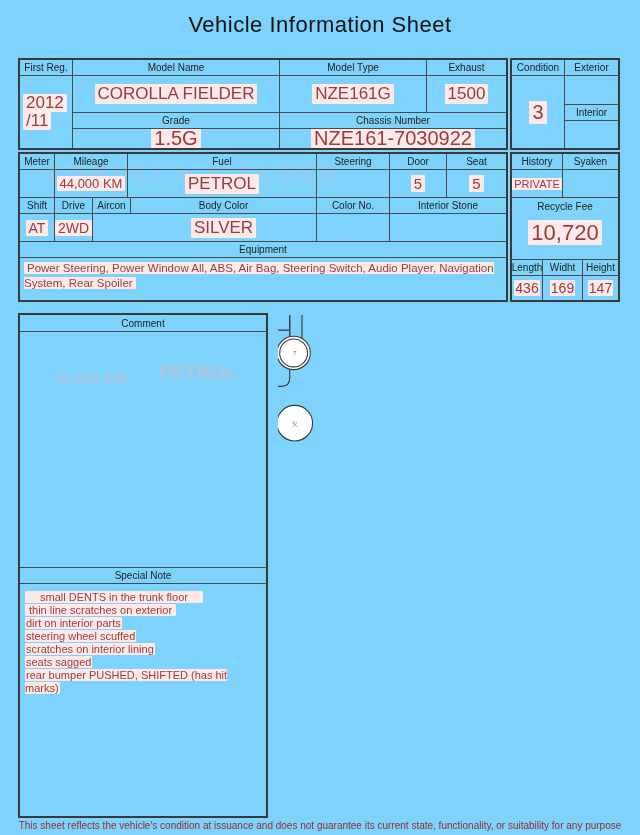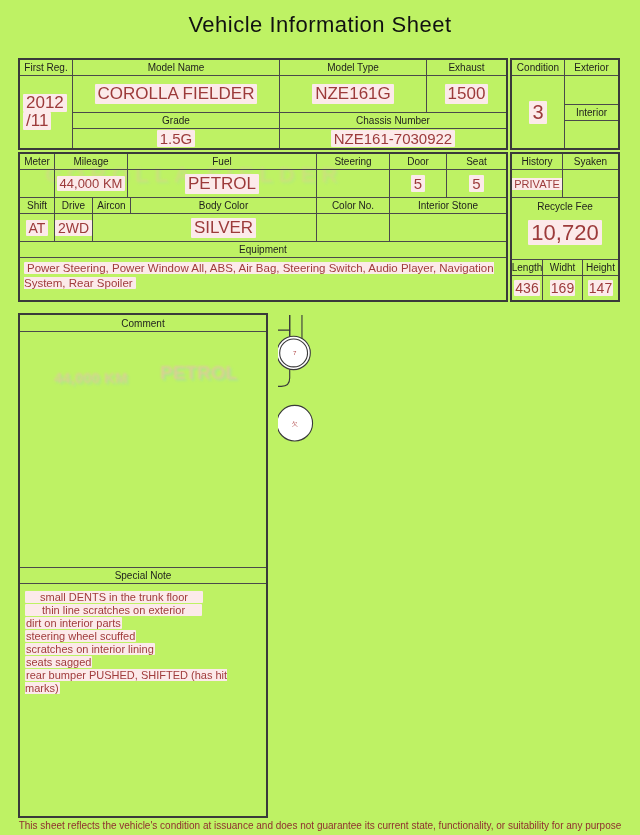--- a/index.html
+++ b/index.html
@@ -1,32 +1,32 @@
 <!DOCTYPE html>
 <html><head>
 <meta charset="utf-8">
 <style>
   html,body{margin:0;padding:0;background:#fff;}
-  #sheet{position:relative;width:640px;height:835px;background:#bef264;overflow:hidden;
+  #sheet{position:relative;width:640px;height:835px;background:#7dd3fc;overflow:hidden;
          font-family:"Liberation Sans","DejaVu Sans",sans-serif;color:#222;}
   .abs{position:absolute;}
   #title{top:12px;left:0;width:640px;text-align:center;font-size:22px;font-weight:500;
          letter-spacing:.5px;color:#111;}
   
   .box{position:absolute;border:2px solid #3a3a3a;background:transparent;box-sizing:border-box;}
   .grid{display:grid;width:100%;height:100%;}
   .cell{box-sizing:border-box;display:flex;align-items:center;justify-content:center;overflow:hidden;}
   .br{border-right:1px solid #4a4a4a;}
   .bb{border-bottom:1px solid #4a4a4a;}
   .bt{border-top:1px solid #4a4a4a;}
   .lbl{font-size:10px;color:#1d1d1d;}
   .val{color:#9c3a3a;}
   .hl{background:#fceaea;padding:0 3px;border-radius:1px;}
   .row{display:flex;box-sizing:border-box;}
-  .f17{font-size:17px;} .f16{font-size:15px;} .f15{font-size:15px;} .f14{font-size:14px;}
+  .f17{font-size:17px;} .f16{font-size:20px;} .f15{font-size:15px;} .f14{font-size:14px;}
   .f13{font-size:13px;} .f11{font-size:11px;} .f20{font-size:20px;} .f18{font-size:22px;}
   
   .sechdr{height:17px;display:flex;align-items:center;justify-content:center;font-size:10px;color:#1d1d1d;box-sizing:border-box;}
   .notes{padding:7px 5px 0 5px;}
   .note-line{font-size:11px;line-height:13px;color:#a03c3c;}
   
   .equip{font-size:11.5px;line-height:1.3;color:#a03c3c;padding:3px 4px;text-align:left;
          display:block;width:100%;box-sizing:border-box;}
   
   #footer{top:820px;left:0;width:640px;text-align:center;font-size:10px;color:#8f2f2f;}
@@ -187,21 +187,21 @@
   <div class="box" style="left:18px;top:313px;width:250px;height:505px;display:flex;flex-direction:column;">
     <div class="sechdr" style="border-bottom:1px solid #4a4a4a;">Comment</div>
     <div style="height:235px;position:relative;">
       <span class="ghost" id="g2" style="left:34px;top:37px;position:absolute;">44,000 KM</span>
       <span class="ghost" id="g3" style="left:140px;top:30px;position:absolute;">PETROL</span>
       <span></span>
     </div>
     <div class="sechdr bt" style="border-bottom:1px solid #4a4a4a;">Special Note</div>
     <div class="notes">
       <div class="note-line"><span class="hl" style="padding:0 15px;">small DENTS in the trunk floor</span></div>
-      <div class="note-line"><span class="hl" style="padding:0 17px;">thin line scratches on exterior</span></div>
+      <div class="note-line"><span class="hl" style="padding:0 4px;">thin line scratches on exterior</span></div>
       <div class="note-line"><span class="hl" style="padding:0 1px;">dirt on interior parts</span></div>
       <div class="note-line"><span class="hl" style="padding:0 1px;">steering wheel scuffed</span></div>
       <div class="note-line"><span class="hl" style="padding:0 1px;">scratches on interior lining</span></div>
       <div class="note-line"><span class="hl" style="padding:0 1px;">seats sagged</span></div>
       <div class="note-line"><span class="hl" style="padding:0 1px;">rear bumper PUSHED, SHIFTED (has hit marks)</span></div>
     </div>
   </div>
 
   <svg class="abs" style="left:278px;top:315px;" width="350" height="505" viewBox="278 315 628 820">
     <svg viewBox="278 315 350 505" width="350" height="505" x="0" y="0">

